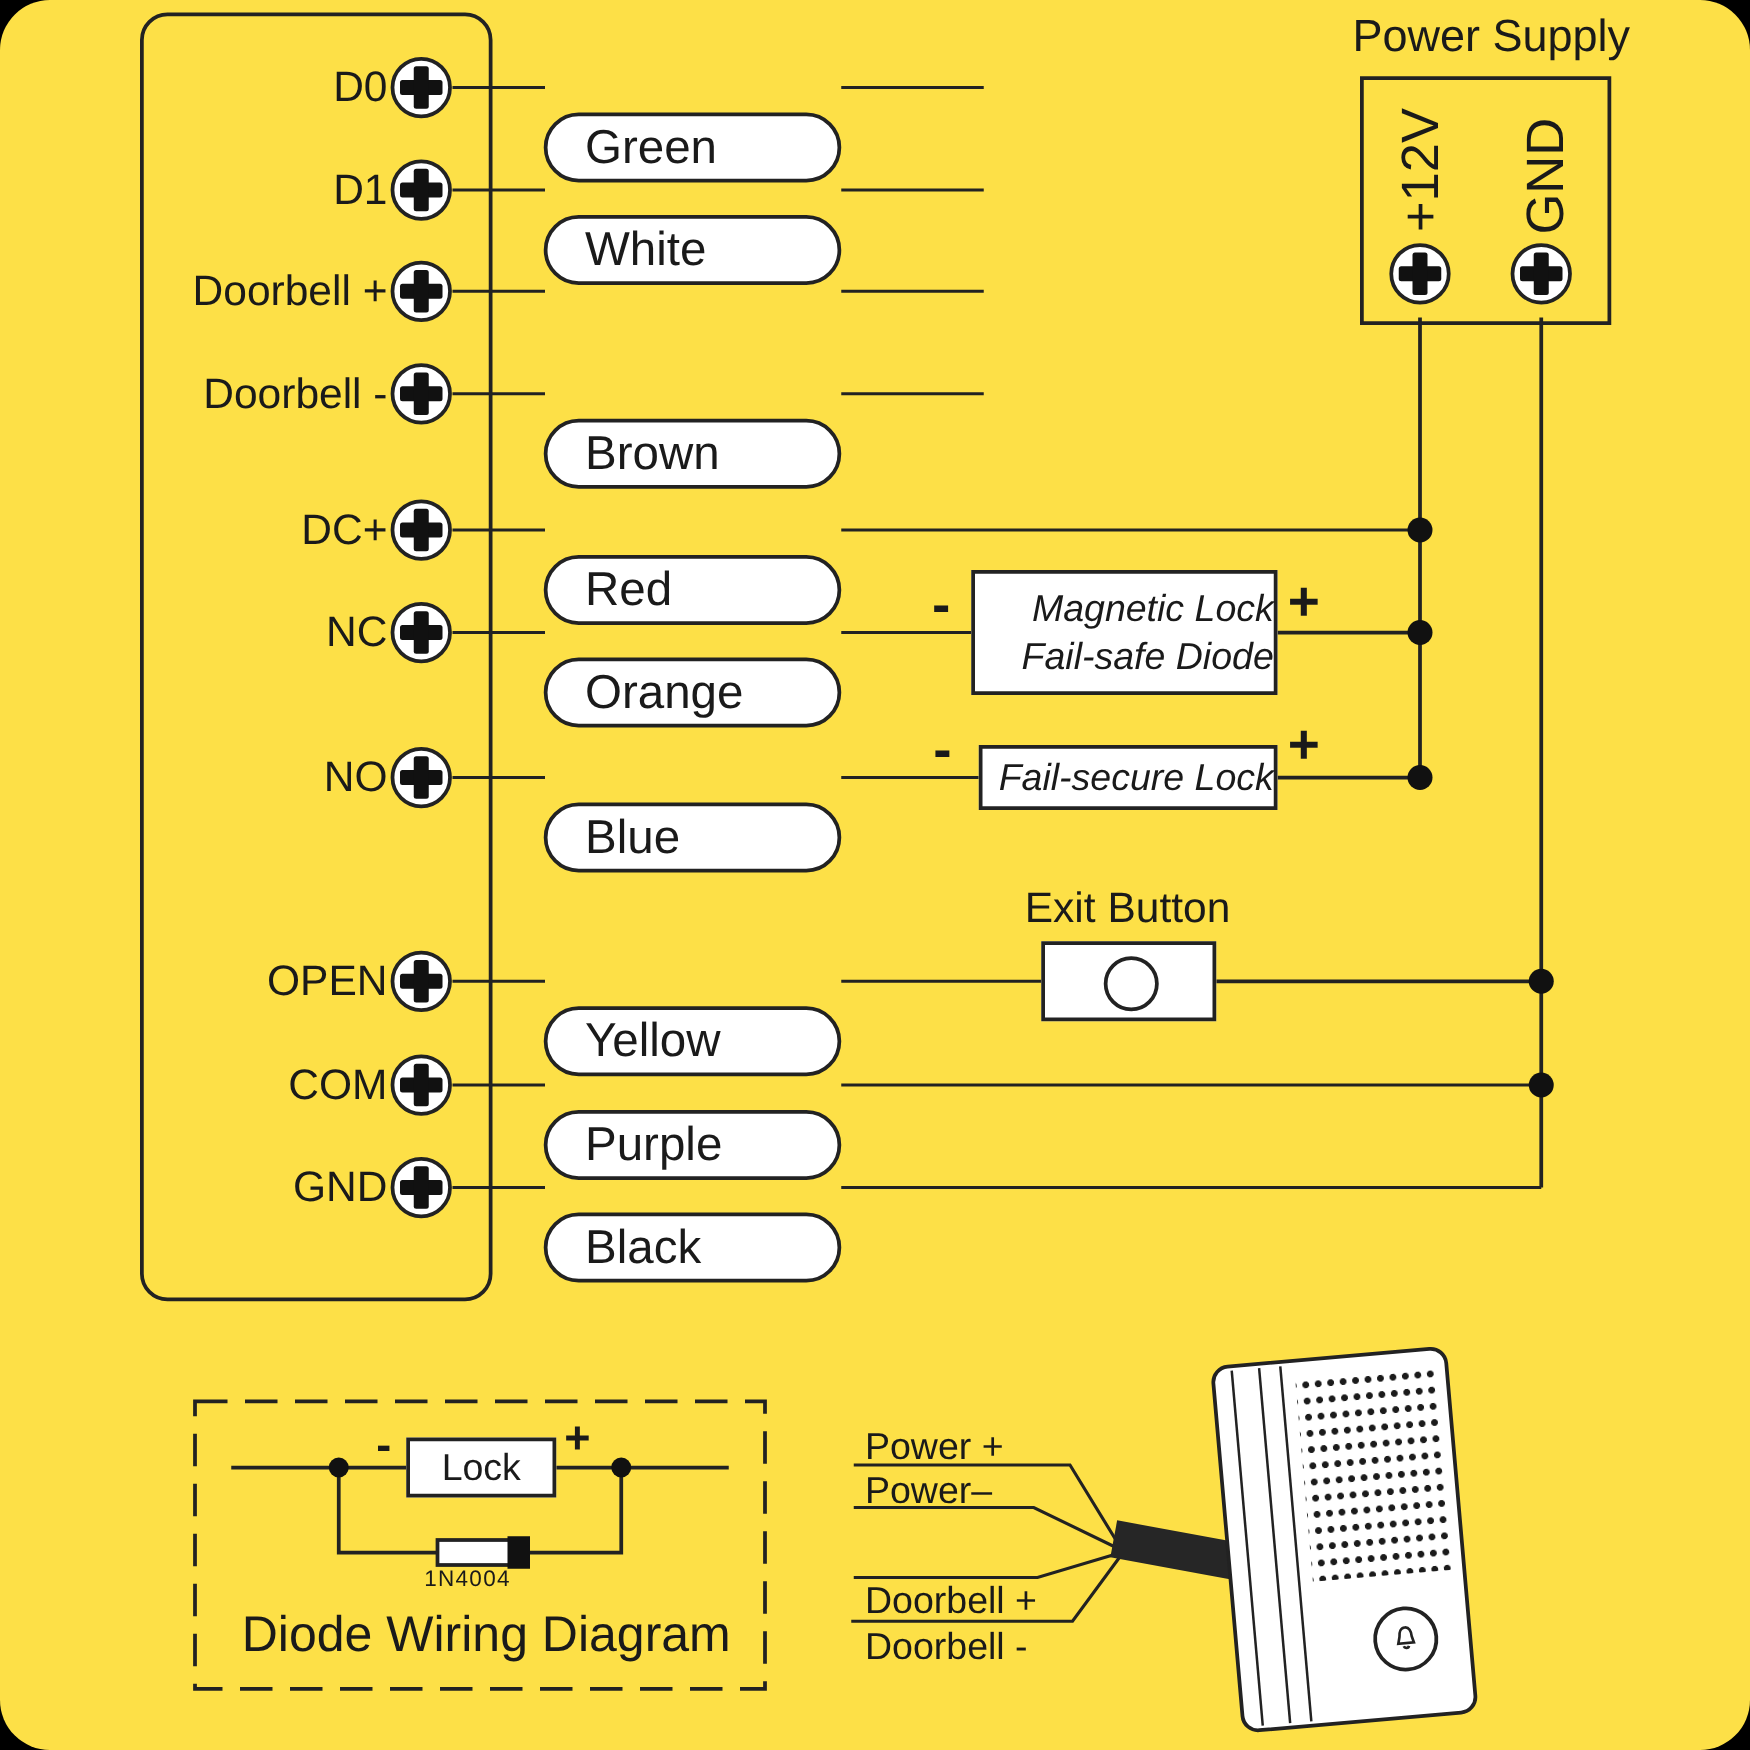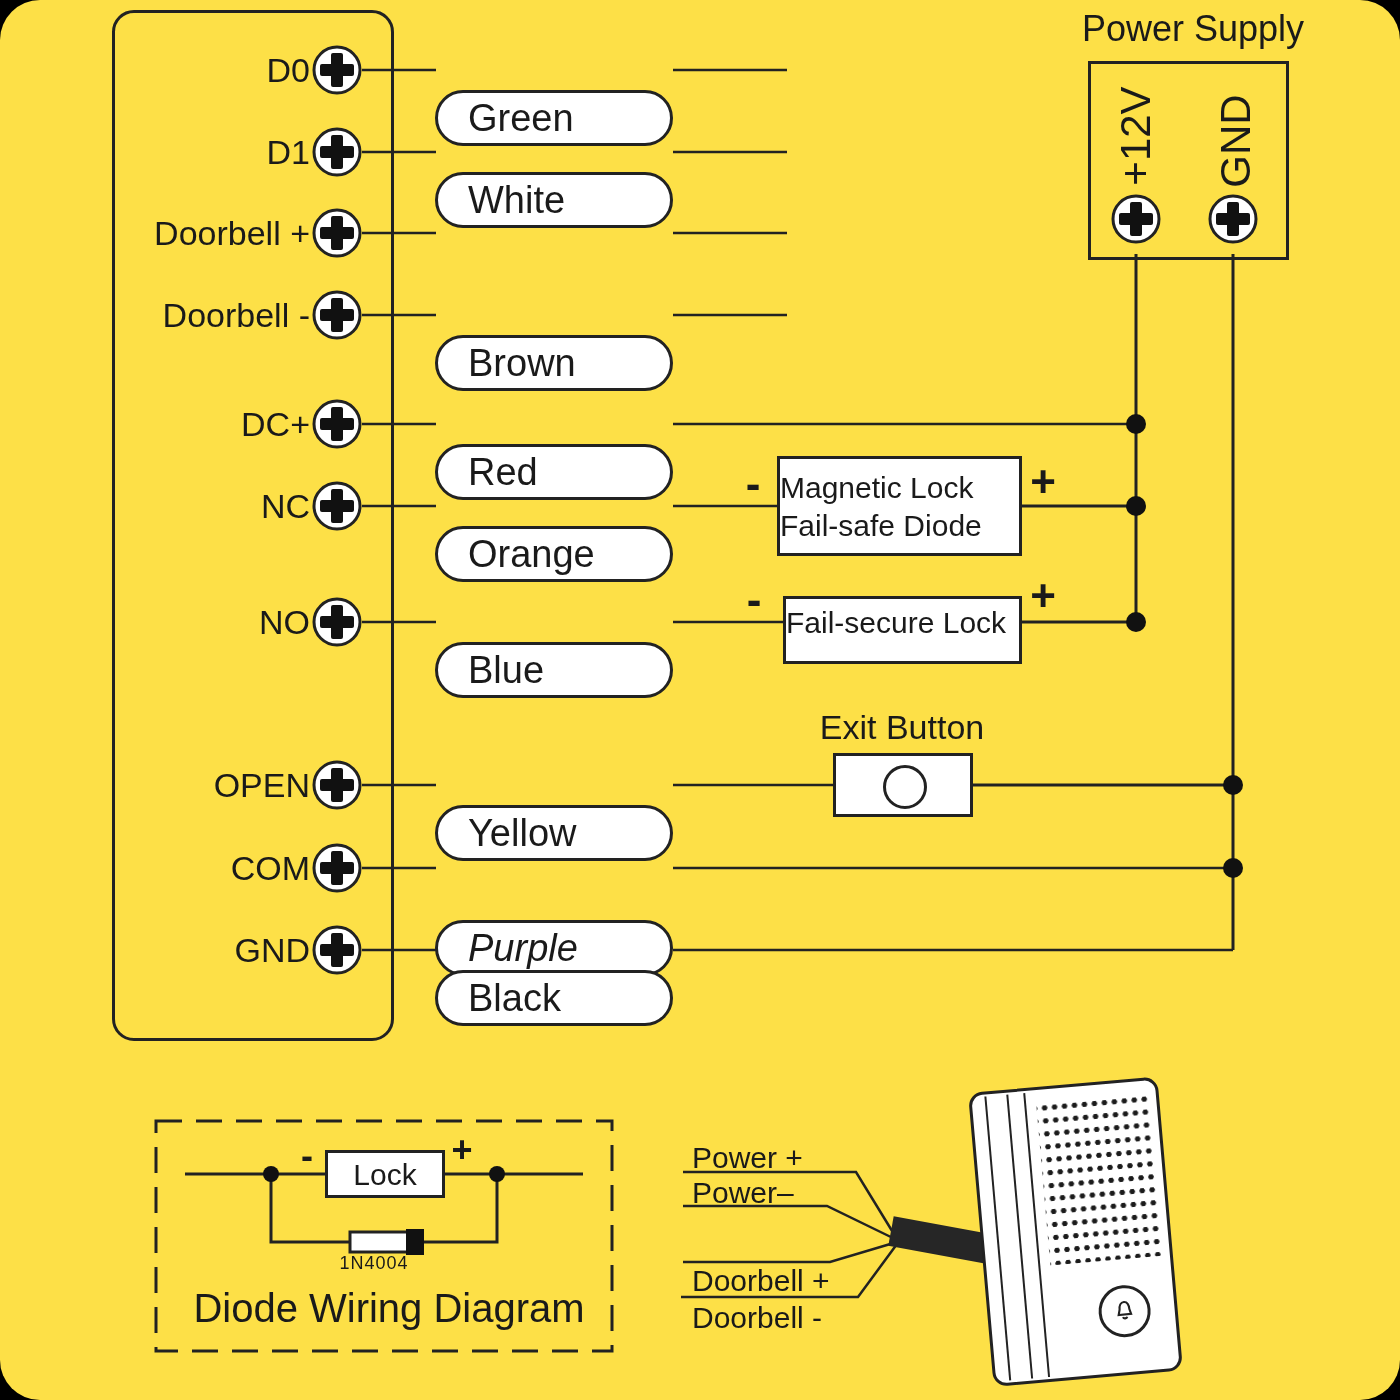--- a/index.html
+++ b/index.html
@@ -20,23 +20,23 @@
         border:3px solid #222;border-radius:28px;background:#fff;
         font-size:38px;line-height:50px;padding-left:30px;white-space:nowrap;margin-top:48px;}
 
   
   .ps-title{position:absolute;left:1058px;top:8px;width:270px;text-align:center;font-size:36px;white-space:nowrap;}
   .ps-box{position:absolute;left:1088px;top:61px;width:195px;height:193px;border:3px solid #222;background:transparent;}
   .ps-label{position:absolute;transform:translate(-50%,-50%) rotate(-90deg);font-size:42px;white-space:nowrap;}
 
   
   .lockbox{position:absolute;box-sizing:border-box;border:3px solid #222;background:#fff;
-           text-align:left;font-size:30px;}
+           text-align:right;font-size:30px;font-style:italic;}
   .mag{left:777px;top:456px;width:245px;height:100px;line-height:38px;padding-top:10px;}
-  .fsec{left:783px;top:596px;width:239px;height:68px;line-height:48px;}
+  .fsec{left:783px;top:596px;width:239px;height:52px;line-height:48px;}
 
   .sign{position:absolute;font-size:44px;font-weight:bold;transform:translate(-50%,-50%);}
   .sign.small{font-size:36px;}
 
   
   .exit-label{position:absolute;left:902px;top:727px;transform:translate(-50%,-50%);font-size:34px;white-space:nowrap;}
   .exit-box{position:absolute;left:833px;top:753px;width:140px;height:64px;box-sizing:border-box;
             border:3px solid #222;background:#fff;}
   .exit-circle{position:absolute;left:47px;top:9px;width:44px;height:44px;border:3px solid #222;border-radius:50%;box-sizing:border-box;}
 
@@ -238,16 +238,16 @@
     <div class="pill" style="top: 287px;">Brown</div>
     <div class="term" style="top: 402px;">DC+</div>
     <div class="pill" style="top: 396px;">Red</div>
     <div class="term" style="top: 484px;">NC</div>
     <div class="pill" style="top: 478px;">Orange</div>
     <div class="term" style="top: 600px;">NO</div>
     <div class="pill" style="top: 594px;">Blue</div>
     <div class="term" style="top: 763px;">OPEN</div>
     <div class="pill" style="top: 757px;">Yellow</div>
     <div class="term" style="top: 846px;">COM</div>
-    <div class="pill" style="top: 872px; font-style: italic;">Purple</div>
+    <div class="pill" style="top: 840px;">Purple</div>
     <div class="term" style="top: 928px;">GND</div>
     <div class="pill" style="top: 922px;">Black</div>
   </div>
 
 </body></html>

